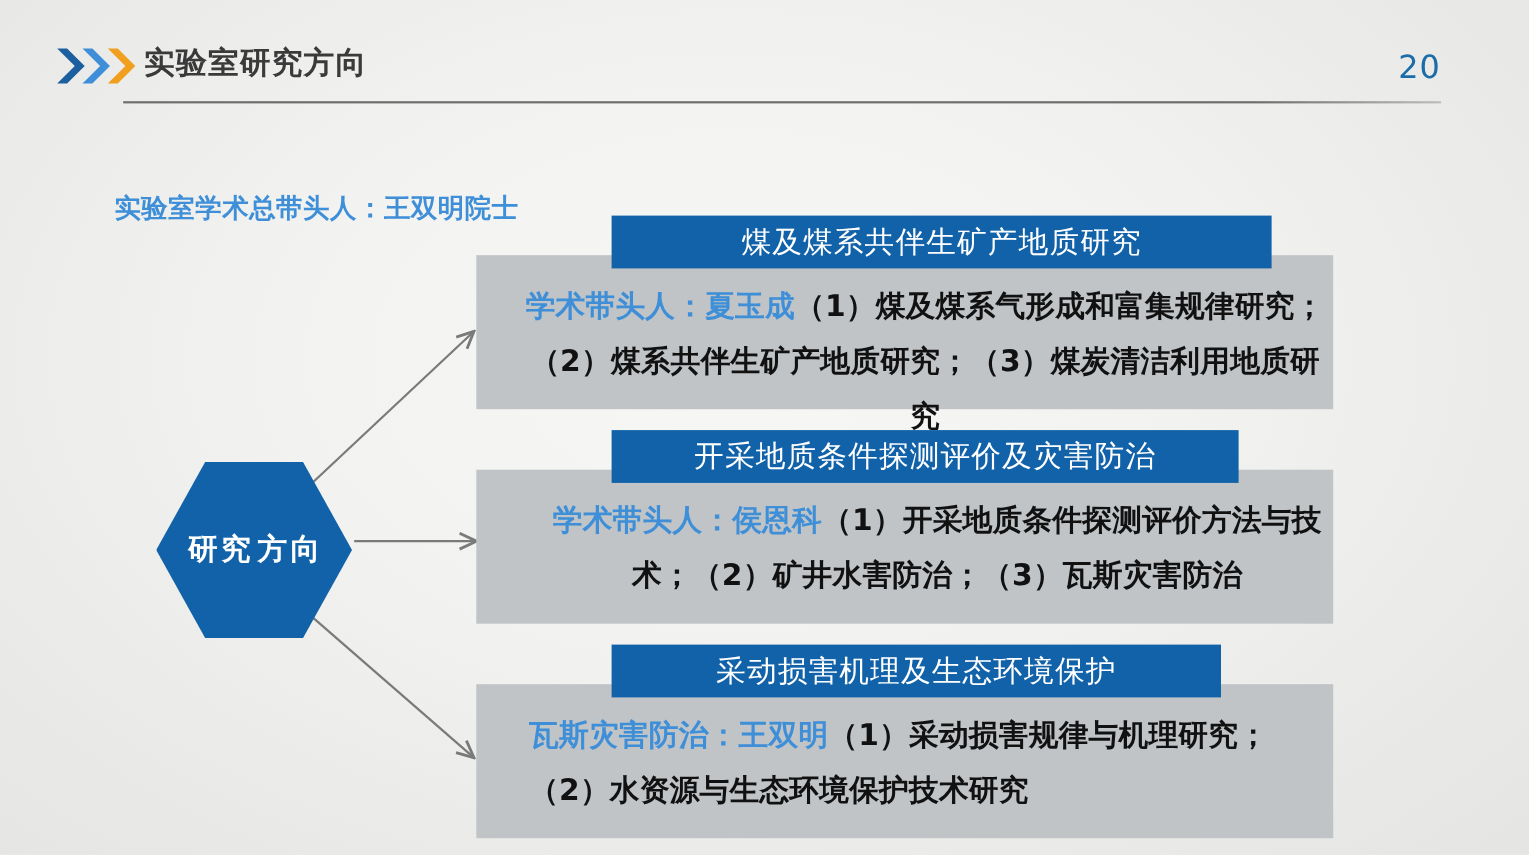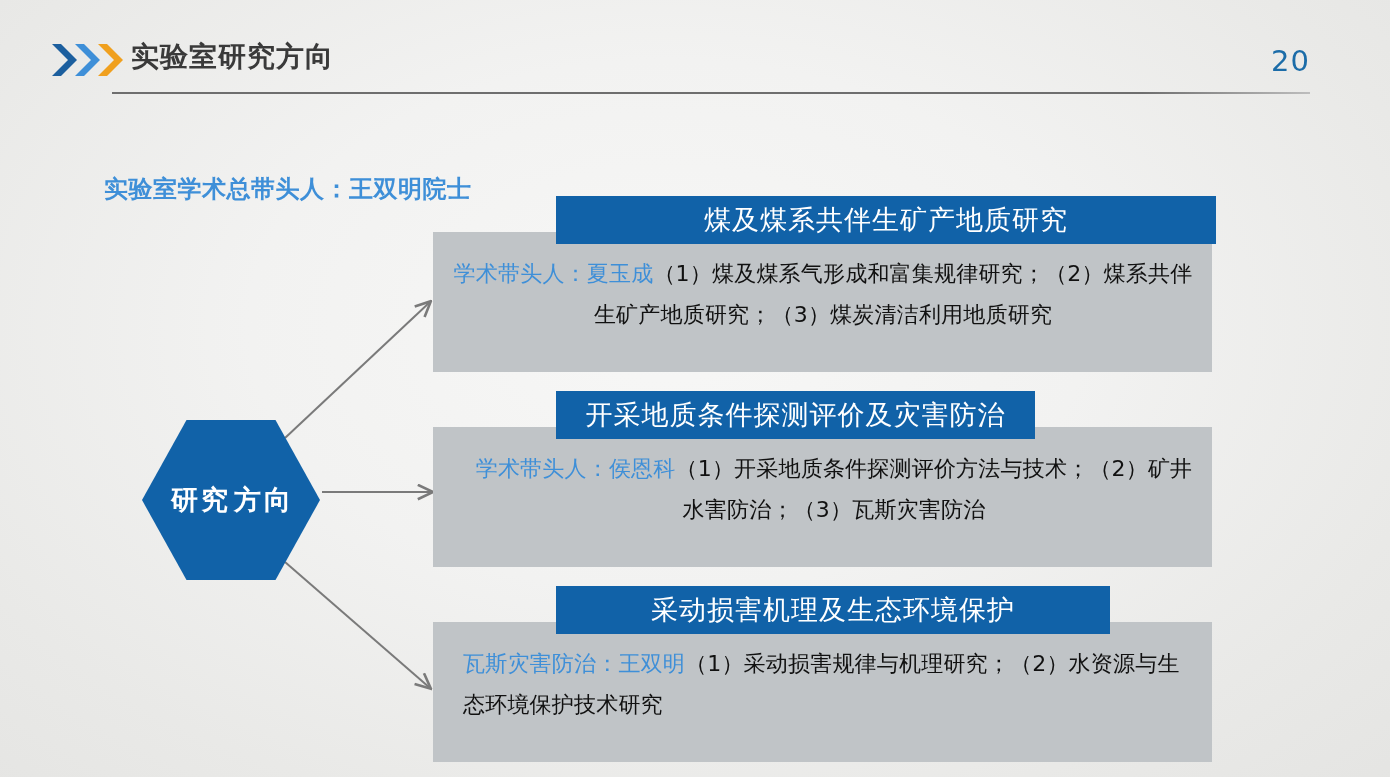--- a/index.html
+++ b/index.html
@@ -136,38 +136,39 @@
     letter-spacing: 1px;
     display: flex;
     align-items: center;
     justify-content: center;
     white-space: nowrap;
     box-sizing: border-box;
   }
   .panel-text {
     position: absolute;
     color: #111111;
-    font-size: 22px;
-    font-weight: normal;
+    font-size: 27px;
+    font-weight: bold;
     line-height: 1.85;
     letter-spacing: 0.2px;
     box-sizing: border-box;
+    margin-left: 18px;
   }
   .lead {
     color: #3e8fd8;
   }
 
   
   #panel-1 { left: 433px; top: 232px; width: 779px; height: 140px; }
-  #panel-1 .panel-title { left: 123px; top: -36px; width: 660px; height: 48px; }
+  #panel-1 .panel-title { left: 123px; top: -36px; width: 600px; height: 48px; }
   #panel-1 .panel-text { left: 18px; top: 22px; width: 744px; text-align: center; }
 
   
   #panel-2 { left: 433px; top: 427px; width: 779px; height: 140px; }
-  #panel-2 .panel-title { left: 123px; top: -36px; width: 479px; height: 48px; }
+  #panel-2 .panel-title { left: 123px; top: -36px; width: 570px; height: 48px; }
   #panel-2 .panel-text { left: 36px; top: 22px; width: 730px; text-align: center; }
 
   
   #panel-3 { left: 433px; top: 622px; width: 779px; height: 140px; }
   #panel-3 .panel-title { left: 123px; top: -36px; width: 554px; height: 48px; }
   #panel-3 .panel-text { left: 30px; top: 22px; width: 730px; text-align: left; }
 </style>
 </head>
 <body>
 

